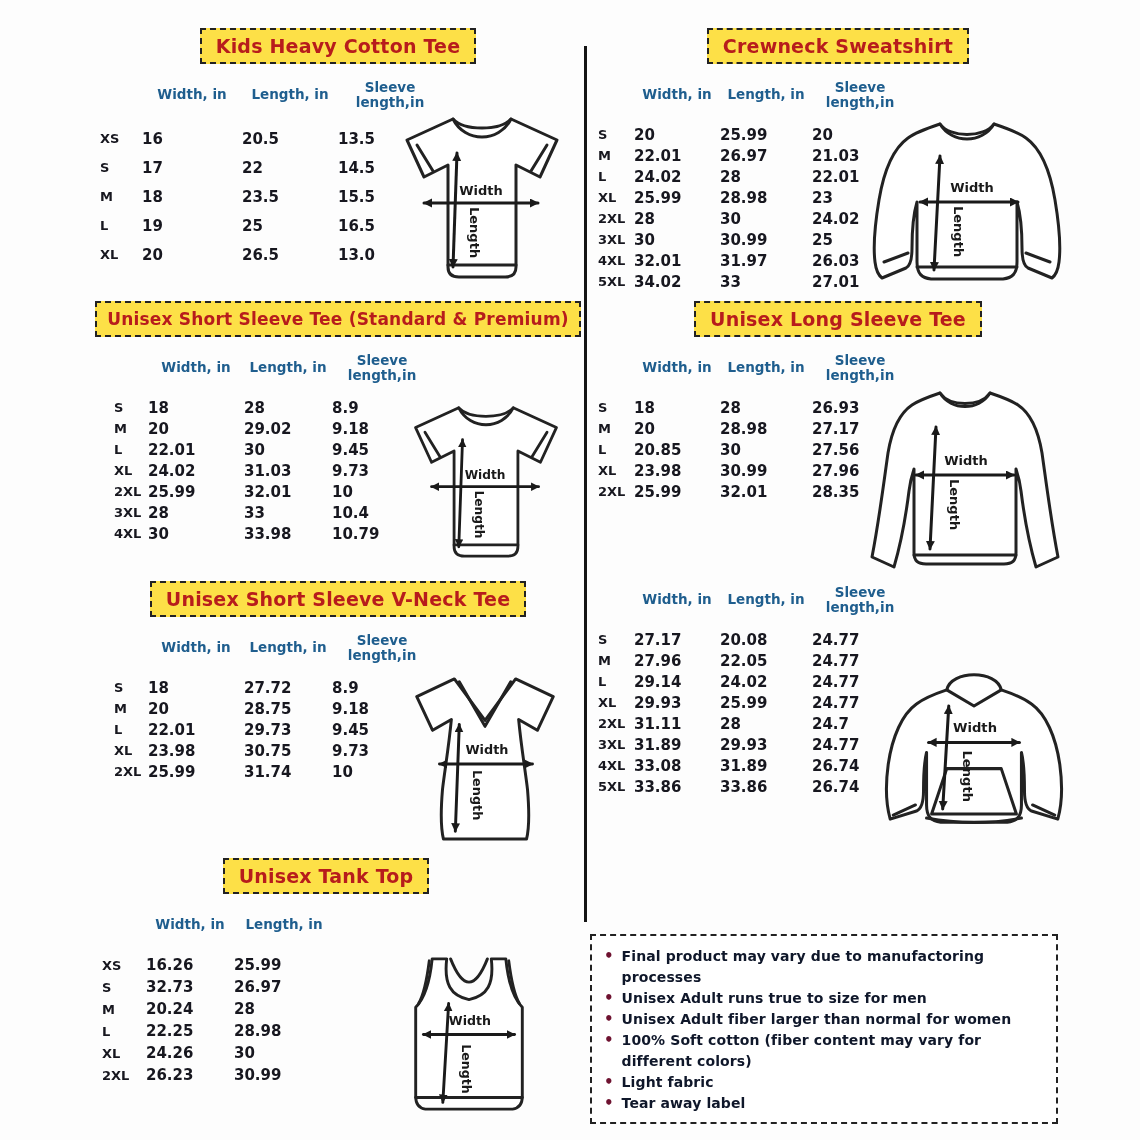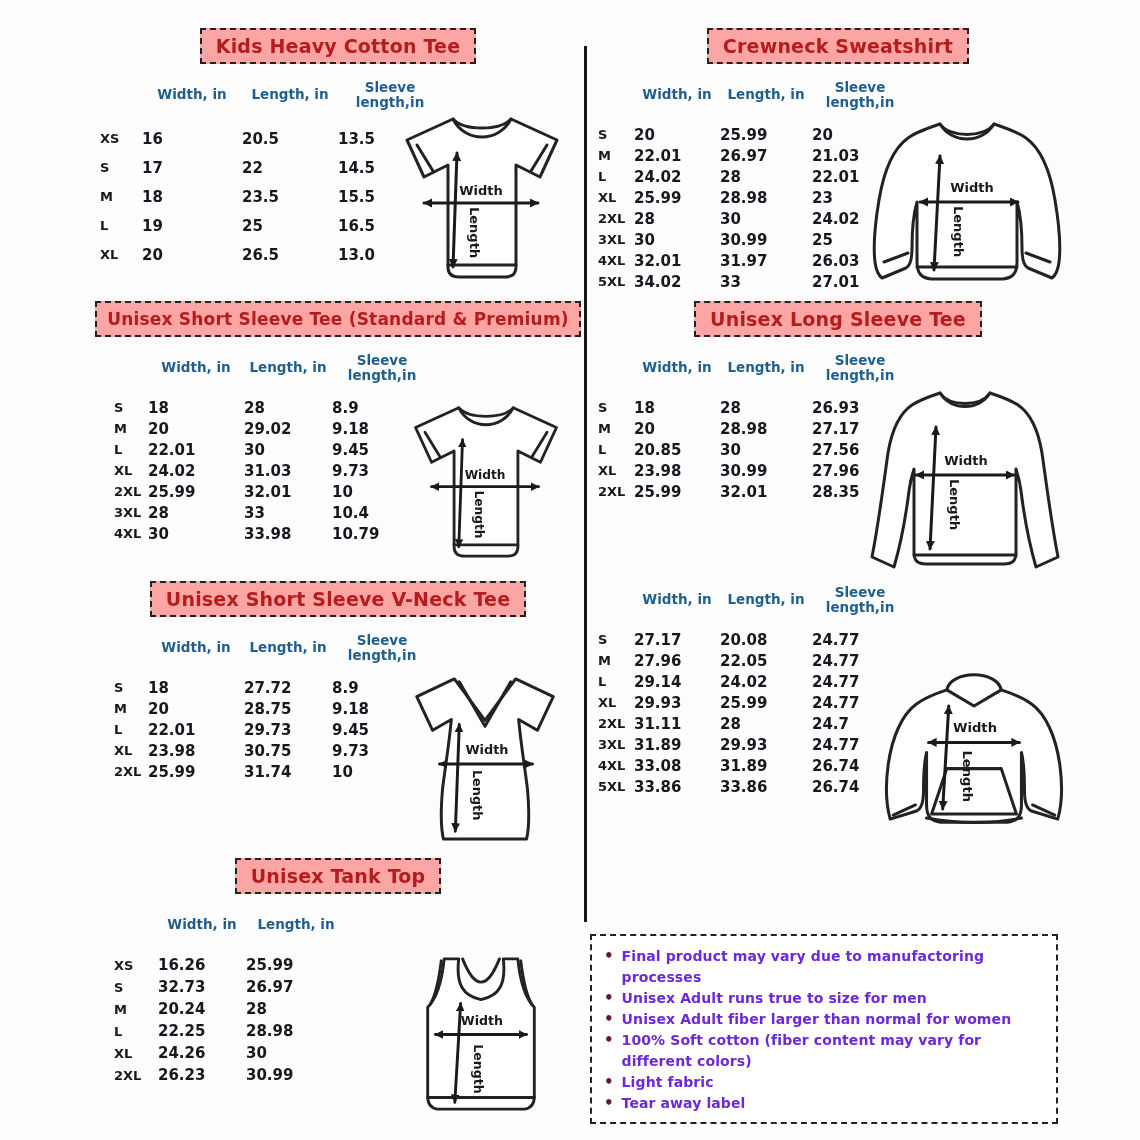--- a/index.html
+++ b/index.html
@@ -16,25 +16,25 @@
     overflow:hidden;
   }
   .divider{position:absolute;left:584px;top:46px;width:3px;height:876px;background:#151515;}
   .panel{position:absolute;}
   .p-kids{left:88px;top:28px;width:500px;height:272px;}
   .p-crew{left:592px;top:28px;width:492px;height:272px;}
   .p-std{left:88px;top:301px;width:500px;height:278px;}
   .p-long{left:592px;top:301px;width:492px;height:278px;}
   .p-vneck{left:88px;top:581px;width:500px;height:276px;}
   .p-hoodie{left:592px;top:581px;width:492px;height:276px;}
-  .p-tank{left:88px;top:858px;width:500px;height:276px;}
+  .p-tank{left:76px;top:858px;width:500px;height:276px;}
   .title-wrap{text-align:center;margin-bottom:12px;}
   .p-hoodie .title-wrap{text-align:left;margin-left:98px;}
   .title-box{
-    display:inline-block;border:2px dashed #222;background:#fca5a5;
+    display:inline-block;border:2px dashed #222;background:#fde047;
     color:var(--title-red,#b71c1c);font-weight:bold;font-size:19px;
     padding:5px 14px;white-space:nowrap;letter-spacing:.2px;
   }
   .title-sm{font-size:17px;padding:6px 10px;}
   .table{--size-w:36px;--c1:96px;--c2:90px;--c3:100px;}
   .t-kids{--size-w:42px;--c1:100px;--c2:96px;--c3:104px;margin-left:12px;}
   .t-std,.t-vneck{--size-w:34px;--c1:96px;--c2:88px;--c3:100px;margin-left:26px;}
   .t-crew,.t-long,.t-hoodie{--size-w:36px;--c1:86px;--c2:92px;--c3:96px;margin-left:6px;}
   .t-tank{--size-w:44px;--c1:88px;--c2:100px;--c3:0px;margin-left:26px;}
   .thead{
@@ -67,21 +67,21 @@
   .garment text{
     font-family:"DejaVu Sans",sans-serif;font-size:13px;font-weight:bold;
     fill:#1a1a1a;stroke:none;
   }
   .notes{
     position:absolute;left:590px;top:934px;width:468px;min-height:138px;
     border:2px dashed #222;background:#fff;padding:10px 12px 8px 12px;
   }
   .note{display:flex;align-items:baseline;line-height:21px;}
   .bullet{color:var(--bullet-maroon,#6e1230);font-weight:bold;margin-right:8px;font-size:15px;}
-  .note-text{font-size:14px;font-weight:bold;color:#6d28d9;letter-spacing:.1px;}
+  .note-text{font-size:14px;font-weight:bold;color:#0f172a;letter-spacing:.1px;}
 </style>
 </head>
 <body>
 
 <svg width="0" height="0" style="position:absolute" aria-hidden="true">
   <defs>
     <marker id="ah" markerWidth="10" markerHeight="10" refX="8" refY="4.5" orient="auto-start-reverse" markerUnits="userSpaceOnUse">
       <path d="M0,0 L9,4.5 L0,9 Z" fill="#1a1a1a" stroke="none"></path>
     </marker>
   </defs>

